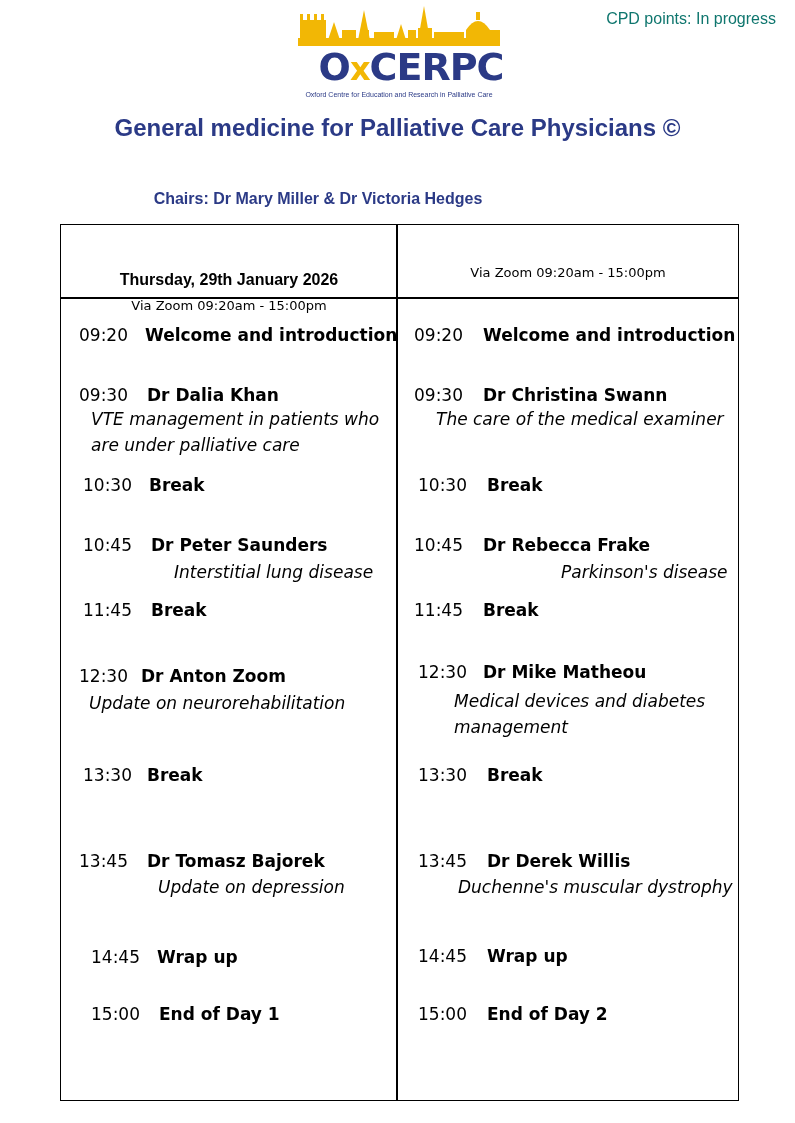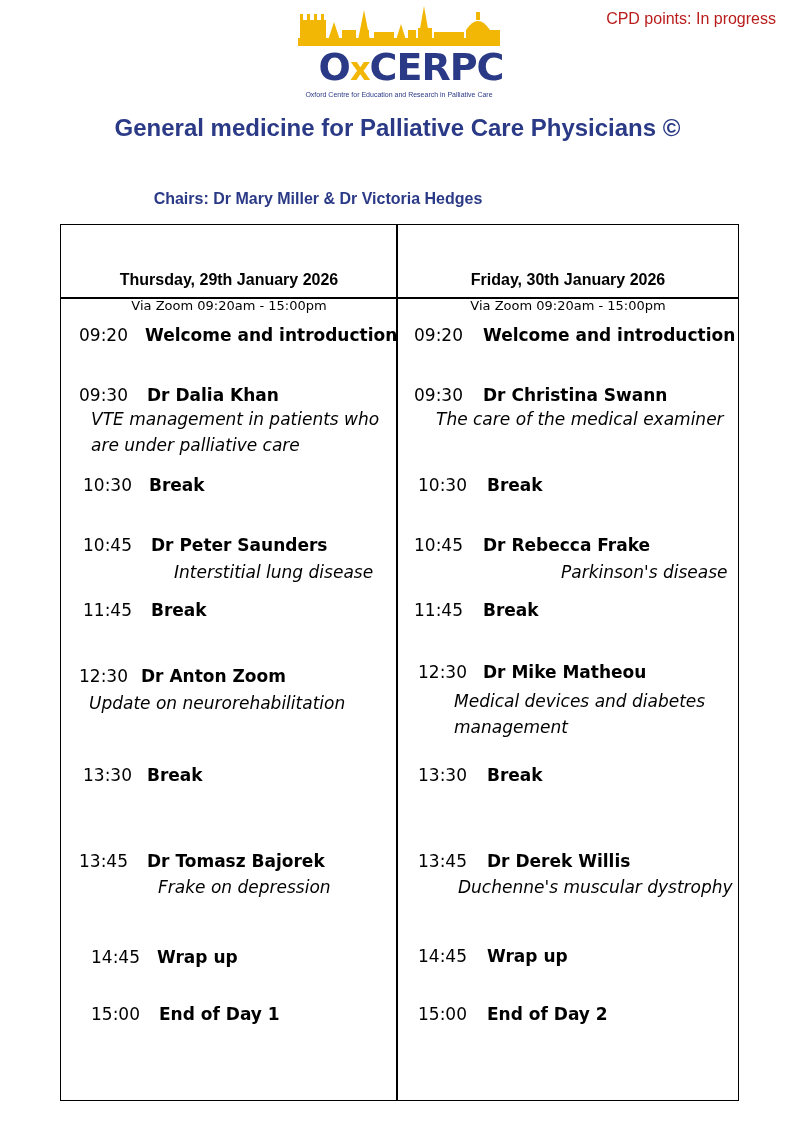--- a/index.html
+++ b/index.html
@@ -1,18 +1,18 @@
 <!DOCTYPE html>
 <html><head>
 <meta charset="utf-8">
 <style>
   html, body { margin: 0; padding: 0; background: #ffffff; }
   body { width: 795px; height: 1123px; position: relative; overflow: hidden; font-family: "Liberation Sans", sans-serif; color: #000; }
 
-  .cpd { position: absolute; top: 10px; right: 19px; font-size: 16px; color: #b91c1c; font-family: "Liberation Sans", sans-serif; }
+  .cpd { position: absolute; top: 10px; right: 19px; font-size: 16px; color: #0f766e; font-family: "Liberation Sans", sans-serif; }
 
   .logo { position: absolute; left: 298px; top: 2px; width: 202px; height: 100px; }
   .logo .skyline { position: absolute; left: 0; top: 0; width: 202px; height: 48px; }
   .logo .wordmark { position: absolute; left: 12px; top: 44px; width: 202px; text-align: center; font-family: "DejaVu Sans", sans-serif; font-weight: bold; font-size: 38px; letter-spacing: -1px; color: #2b3a86; line-height: 42px; }
   .logo .wordmark .x { color: #f2b705; font-size: 32px; }
   .logo .tagline { position: absolute; left: 0; top: 89px; width: 202px; text-align: center; font-size: 7px; color: #2b3a86; white-space: nowrap; }
 
   .title { position: absolute; top: 112px; left: 0; width: 795px; text-align: center; font-family: "Liberation Sans", sans-serif; font-weight: bold; font-size: 24px; line-height: 32px; color: #2b3a86; }
   .chairs { position: absolute; top: 190px; left: 0; width: 636px; text-align: center; font-weight: bold; font-size: 16px; color: #2b3a86; }
 
@@ -71,21 +71,20 @@
 
 <div class="table"></div>
 <div class="vdiv"></div>
 <div class="hdiv"></div>
 
 <div class="col-head col-left">
   <div class="day">Thursday, 29th January 2026</div>
   <div class="via">Via Zoom 09:20am - 15:00pm</div>
 </div>
 <div class="col-head col-right">
-  <div class="day">Friday, 30th January 2026</div>
   <div class="via">Via Zoom 09:20am - 15:00pm</div>
 </div>
 
 <div class="item" style="left:79px; top:322px;">
   <span class="time">09:20</span>
   <span class="label" style="left:66px;">Welcome and introduction</span>
 </div>
 <div class="item" style="left:79px; top:382px;">
   <span class="time">09:30</span>
   <span class="label" style="left:68px;">Dr Dalia Khan</span>
@@ -110,21 +109,21 @@
   <span class="label" style="left:62px;">Dr Anton Zoom</span>
   <span class="topic" style="left:10px; top:27px;">Update on neurorehabilitation</span>
 </div>
 <div class="item" style="left:83px; top:762px;">
   <span class="time">13:30</span>
   <span class="label" style="left:64px;">Break</span>
 </div>
 <div class="item" style="left:79px; top:848px;">
   <span class="time">13:45</span>
   <span class="label" style="left:68px;">Dr Tomasz Bajorek</span>
-  <span class="topic" style="left:79px; top:26px;">Frake on depression</span>
+  <span class="topic" style="left:79px; top:26px;">Update on depression</span>
 </div>
 <div class="item" style="left:91px; top:944px;">
   <span class="time">14:45</span>
   <span class="label" style="left:66px;">Wrap up</span>
 </div>
 <div class="item" style="left:91px; top:1001px;">
   <span class="time">15:00</span>
   <span class="label" style="left:68px;">End of Day 1</span>
 </div>
 

